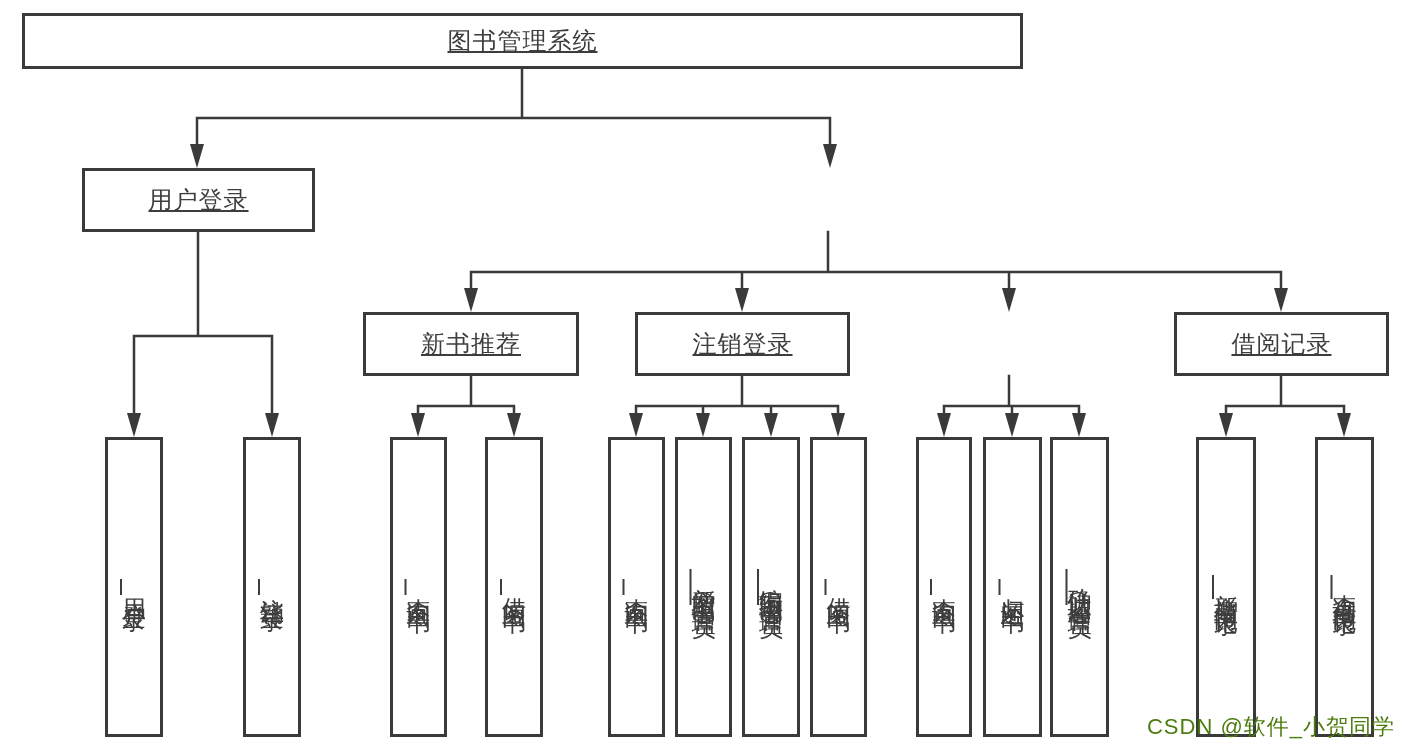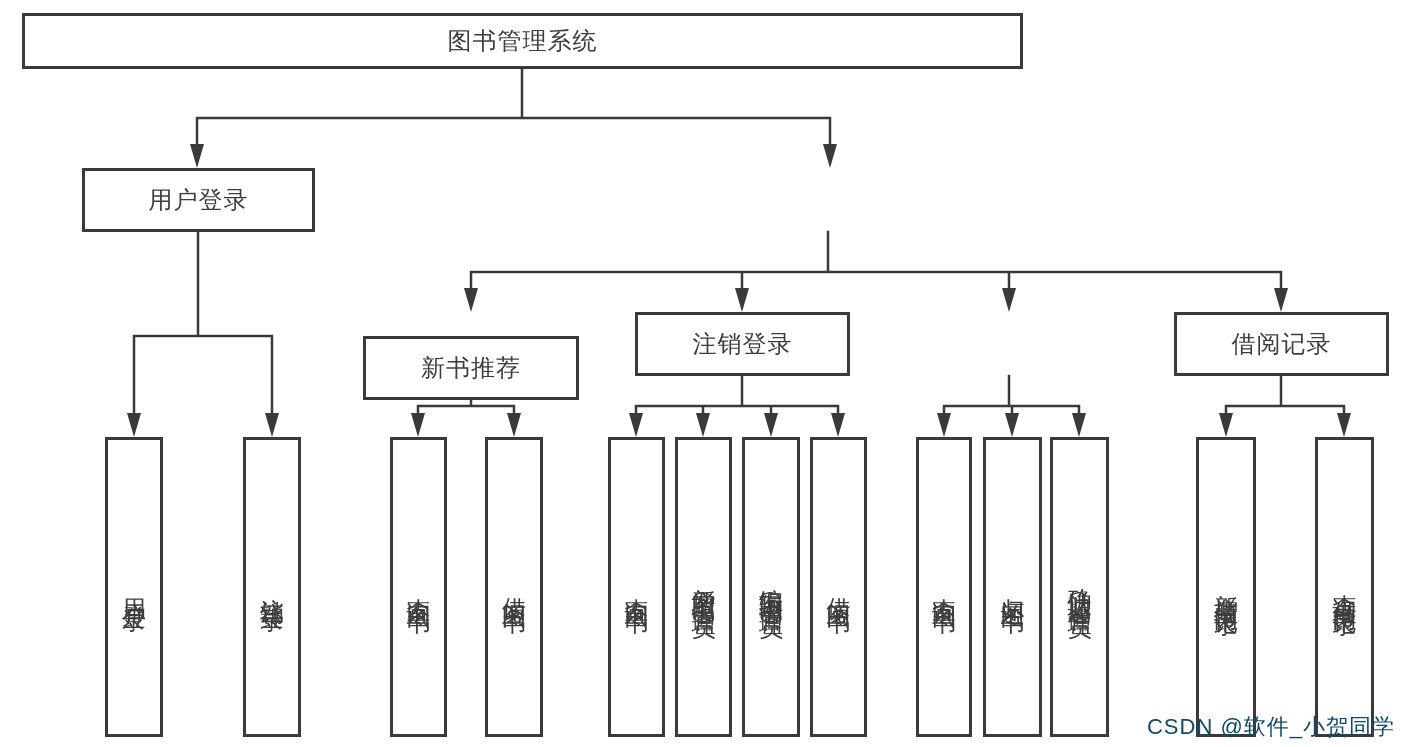--- a/index.html
+++ b/index.html
@@ -13,34 +13,35 @@
   svg.connectors{position:absolute;left:0;top:0;z-index:1;}
   .box{
     position:absolute;
     box-sizing:border-box;
     background:#ffffff;
     border:3px solid #3a3a3a;
     display:flex;align-items:center;justify-content:center;
     color:#3d3d3d;
     z-index:2;
     text-align:center;
+    text-decoration:underline;
   }
   .h{font-size:24px;letter-spacing:1px;}
   .v{
     writing-mode:vertical-rl;
     text-orientation:mixed;
     font-size:24px;
     letter-spacing:4px;
     line-height:1;
   }
   
   .n-root{left:22px;top:13px;width:1001px;height:56px;}
   .n-user-login{left:82px;top:168px;width:233px;height:64px;}
   .n-book-mgmt{left:712px;top:168px;width:233px;height:64px;}
-  .n-new-rec{left:363px;top:312px;width:216px;height:64px;margin-top:24px;}
+  .n-new-rec{left:363px;top:312px;width:216px;height:64px;}
   .n-book-borrow{left:635px;top:312px;width:215px;height:64px;}
   .n-cur-borrow{left:902px;top:312px;width:215px;height:64px;}
   .n-records{left:1174px;top:312px;width:215px;height:64px;}
   .leaf{top:437px;height:300px;}
   .l-g1a{left:105px;width:58px;}
   .l-g1b{left:243px;width:58px;}
   .l-g2a{left:390px;width:57px;}
   .l-g2b{left:485px;width:58px;}
   .l-g3a{left:608px;width:57px;}
   .l-g3b{left:675px;width:57px;}
@@ -48,21 +49,21 @@
   .l-g3d{left:810px;width:57px;}
   .l-g4a{left:916px;width:56px;}
   .l-g4b{left:983px;width:59px;}
   .l-g4c{left:1050px;width:59px;}
   .l-g5a{left:1196px;width:60px;}
   .l-g5b{left:1315px;width:59px;}
   .watermark{
     position:absolute;
     right:10px;top:712px;
     font-size:22px;
-    color:#0c4a6e;
+    color:#4d7c0f;
     letter-spacing:1px;
     z-index:3;
     white-space:nowrap;
   }
 </style>
 </head>
 <body>
 
 <div class="stage">
 

